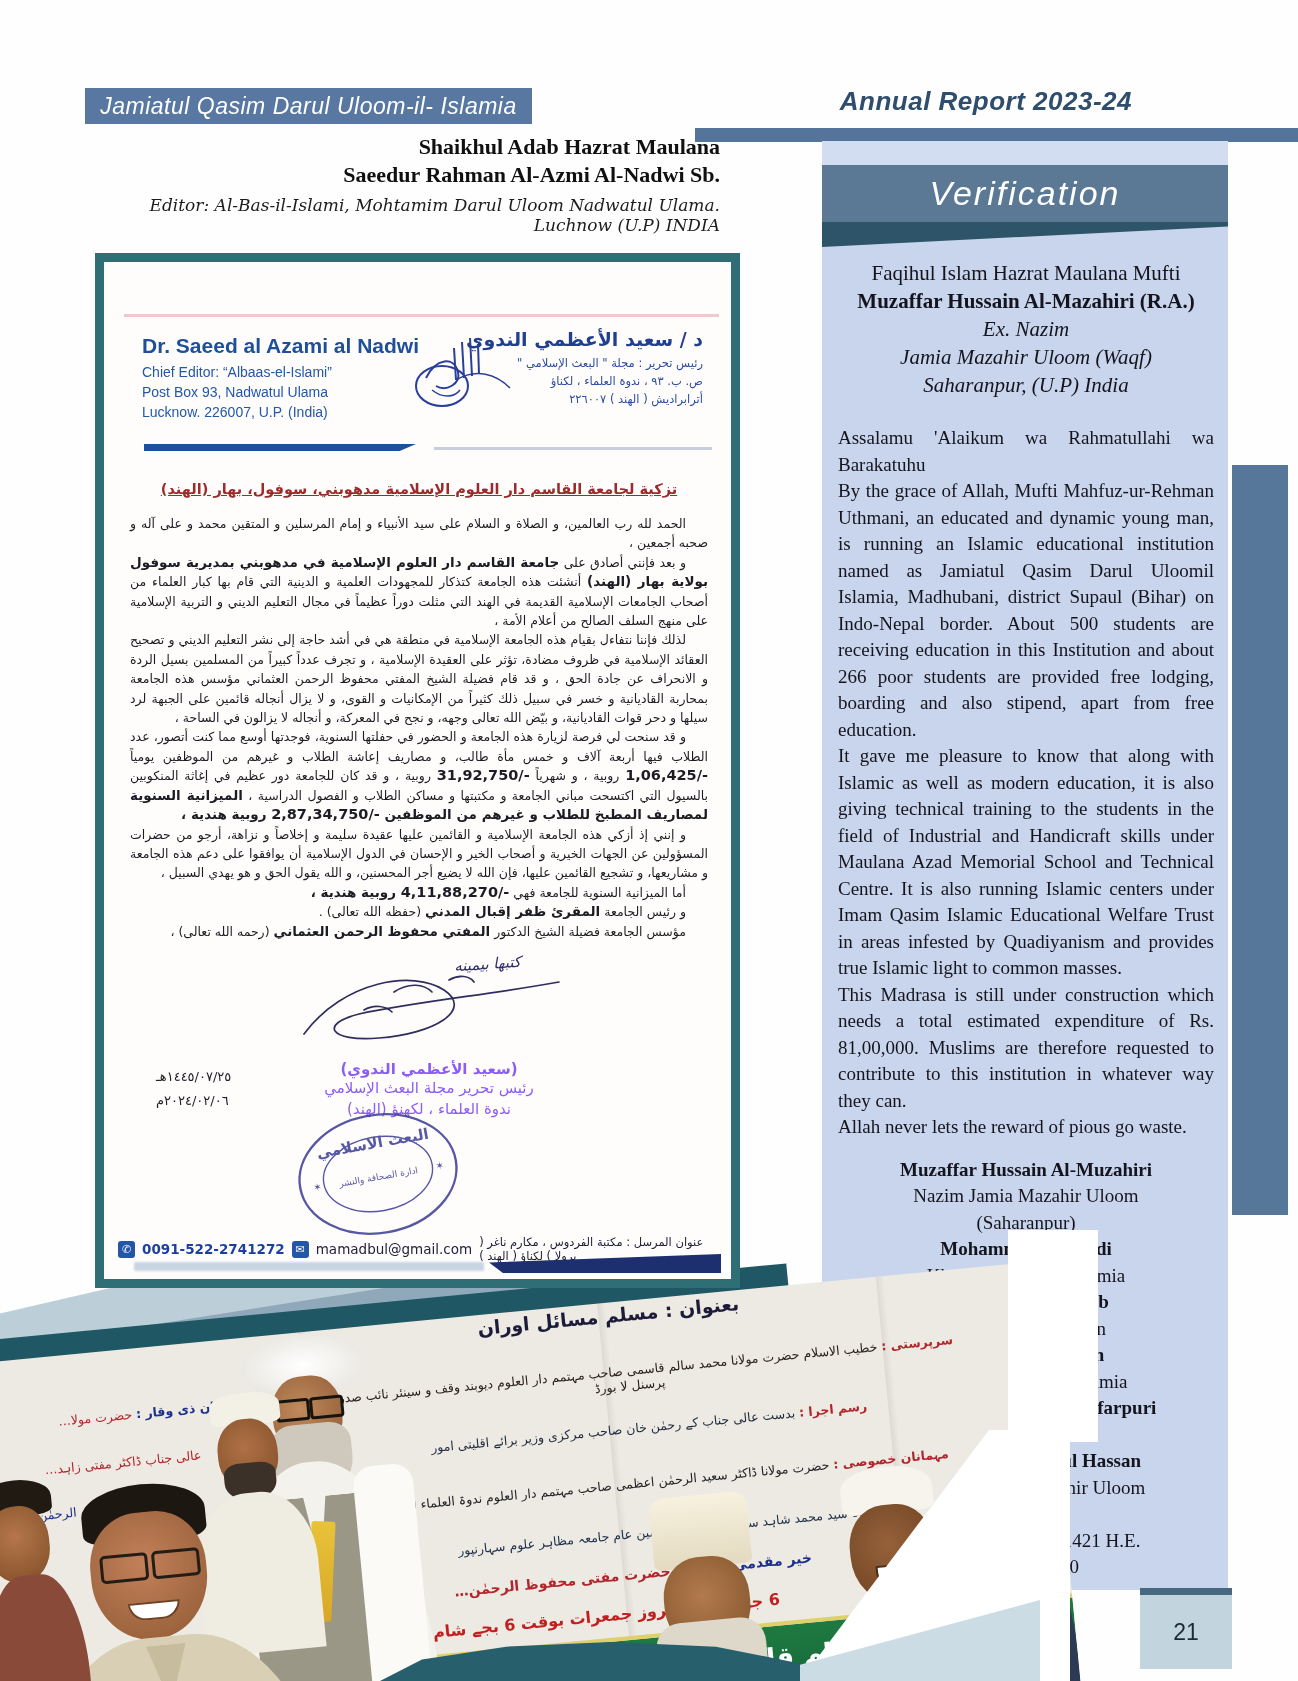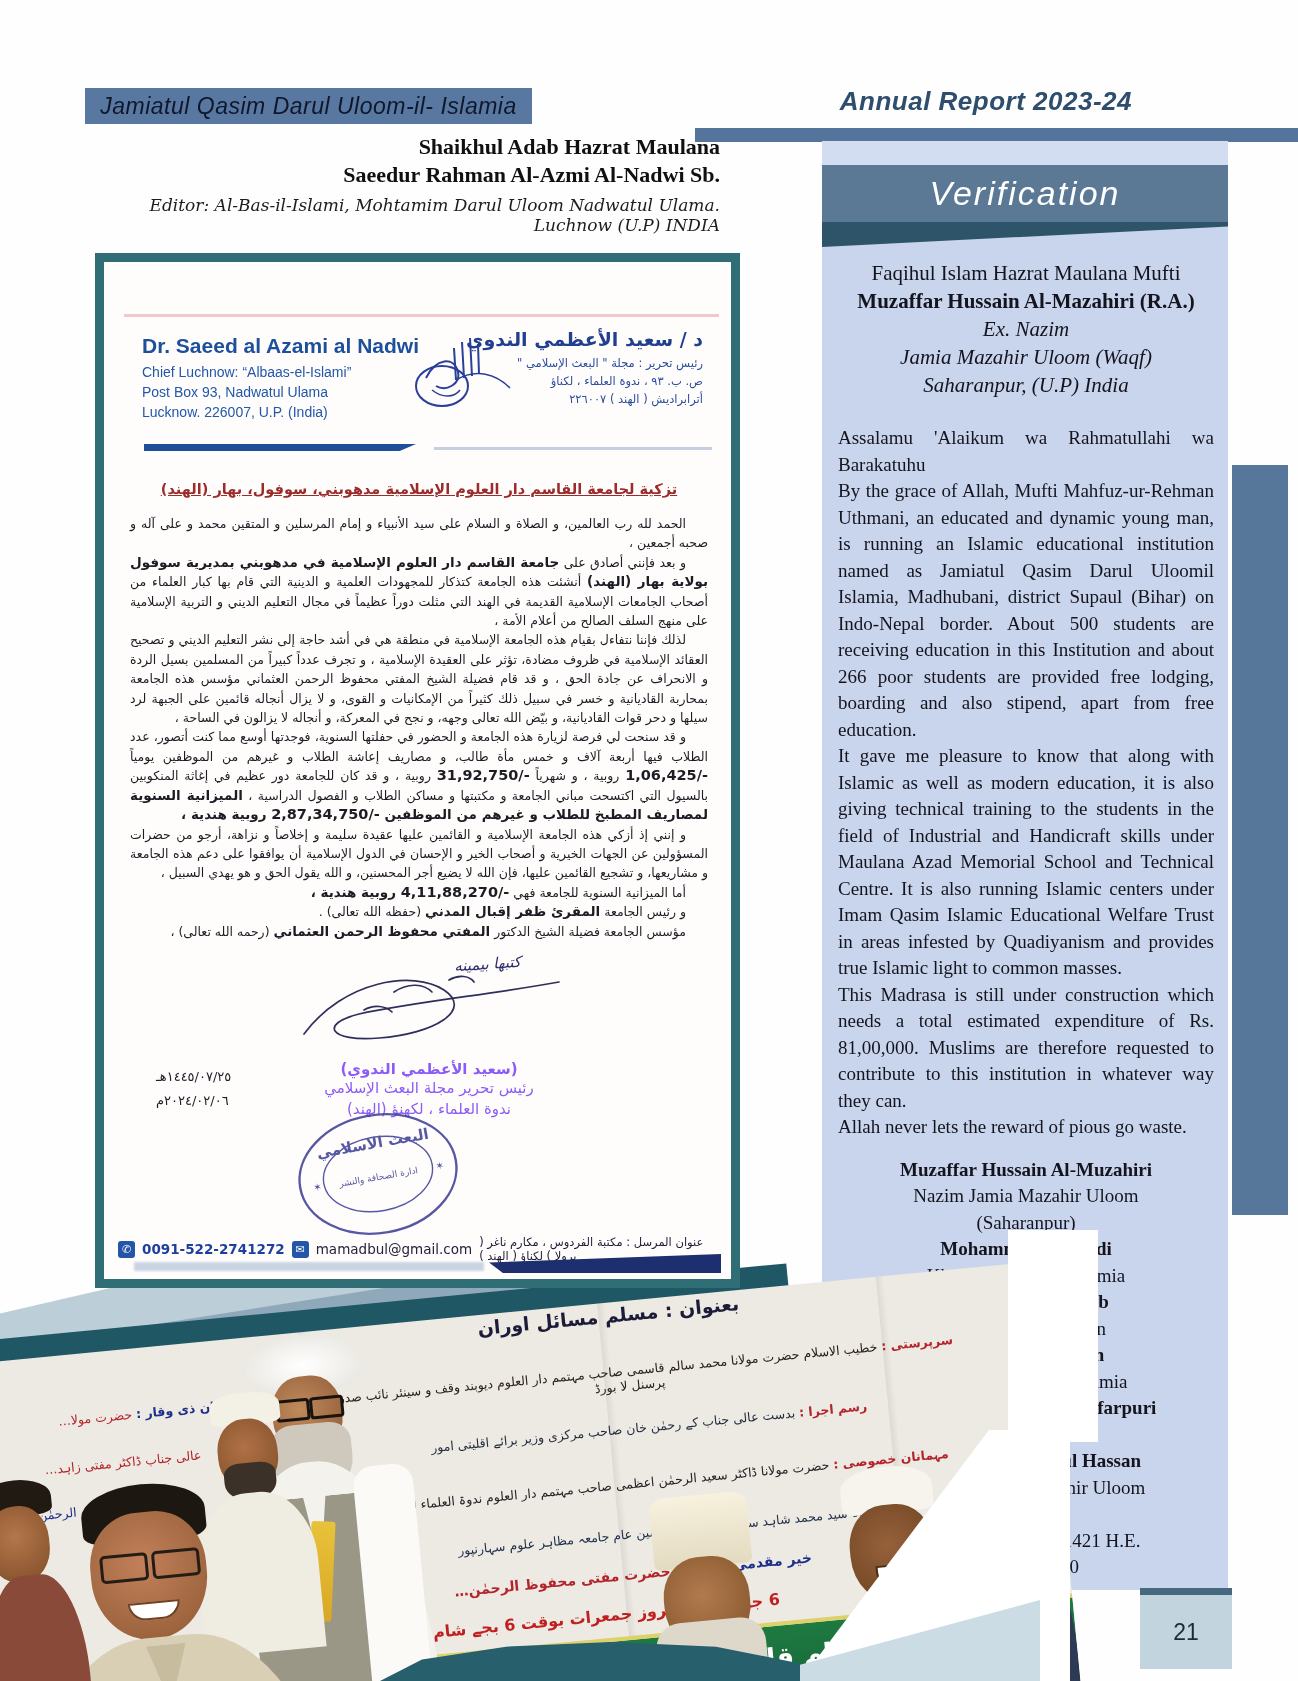--- a/index.html
+++ b/index.html
@@ -1,21 +1,21 @@
 <!DOCTYPE html>
 <html><head>
 <meta charset="utf-8">
 <style>
   html,body{margin:0;padding:0;background:#ffffff;}
   #page{position:relative;width:1298px;height:1681px;background:#fefefe;overflow:hidden;
         font-family:"Liberation Sans",sans-serif;}
 
   
   .hdr-banner{position:absolute;left:85px;top:88px;width:447px;height:36px;background:#5878a2;
-    color:#0f172a;font-style:italic;font-size:23px;display:flex;align-items:center;justify-content:center;
+    color:#ffffff;font-style:italic;font-size:23px;display:flex;align-items:center;justify-content:center;
     letter-spacing:.5px;}
   .hdr-report{position:absolute;right:166px;top:86px;color:#2f4d6d;font-style:italic;font-size:26px;
     font-weight:600;letter-spacing:.5px;}
 
   
   .lh-wrap{position:absolute;left:110px;top:133px;width:610px;text-align:right;}
   .lh1,.lh2{font-family:"Liberation Serif",serif;font-weight:bold;font-size:22px;color:#101010;line-height:28px;}
   .lh-ed{margin-top:6px;font-family:"DejaVu Serif",serif;font-style:italic;font-size:17px;color:#1d1d1d;}
 
   
@@ -150,21 +150,21 @@
     <div class="lh2">Saeedur Rahman Al-Azmi Al-Nadwi Sb.</div>
     <div class="lh-ed">Editor: Al-Bas-il-Islami, Mohtamim Darul Uloom Nadwatul Ulama. Luchnow (U.P) INDIA</div>
   </div>
 
   <div class="letter">
     <div class="letter-inner">
       <div class="pink-edge"></div>
 
       <div class="lh-en">
         <div class="nm">Dr. Saeed al Azami al Nadwi</div>
-        <div class="ln">Chief Luchnow: “Albaas-el-Islami”</div>
+        <div class="ln">Chief Editor: “Albaas-el-Islami”</div>
         <div class="ln">Post Box 93, Nadwatul Ulama</div>
         <div class="ln">Lucknow. 226007, U.P. (India)</div>
       </div>
 
       <svg class="emblem" viewBox="0 0 118 98">
         <g fill="none" stroke="#2a3f9a" stroke-width="2">
           <ellipse cx="46" cy="58" rx="26" ry="20"></ellipse>
           <path d="M30,50 C40,30 58,28 62,44 C65,56 50,64 40,58"></path>
           <path d="M58,20 L60,52 M66,14 L68,50 M74,10 L76,48 M82,16 L83,46"></path>
           <path d="M60,52 C80,40 100,46 114,60" stroke-width="1.5"></path>

